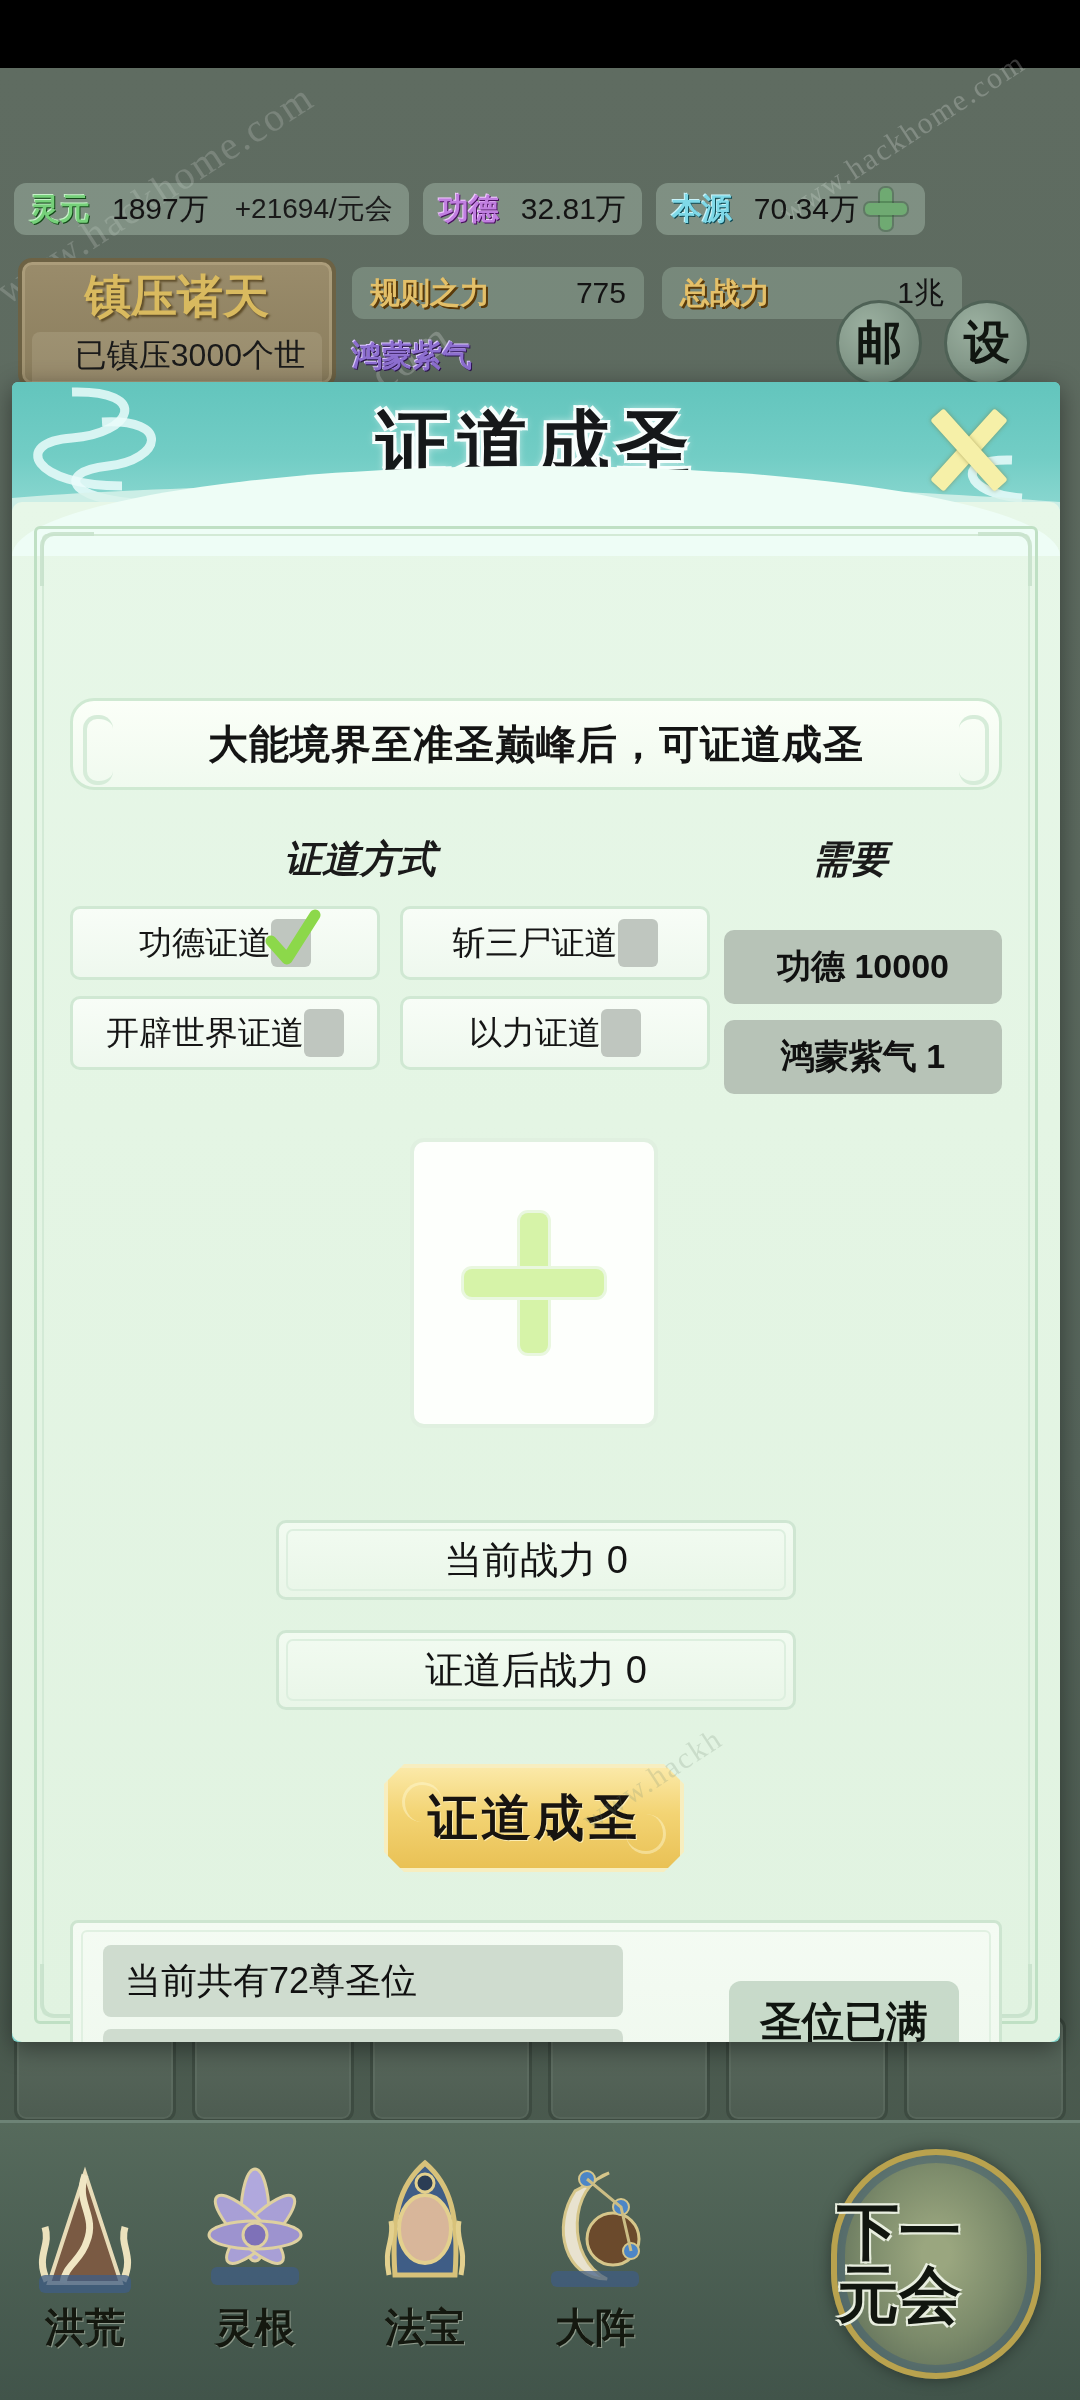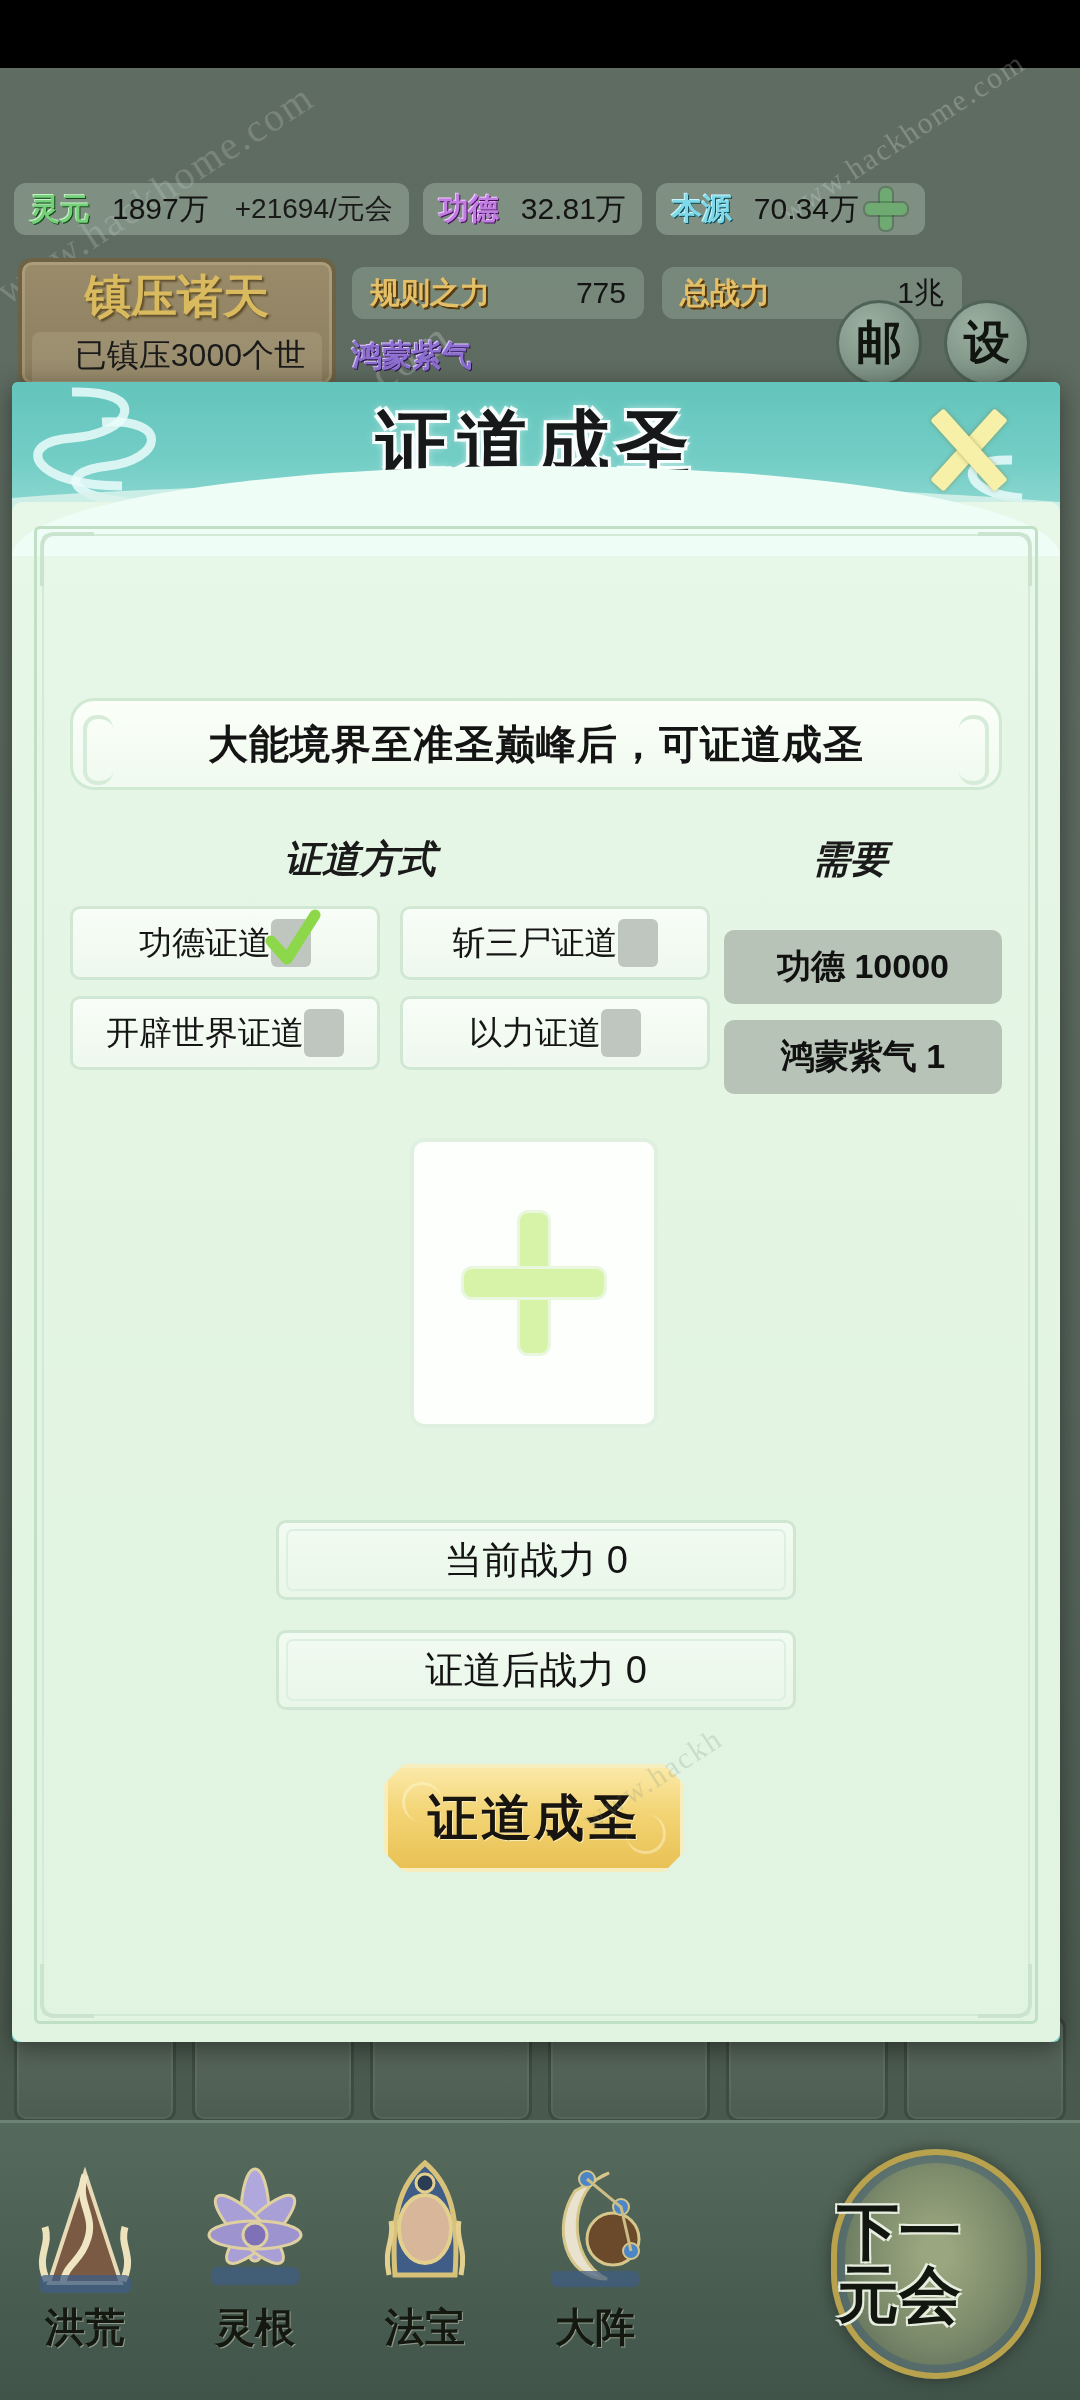--- a/index.html
+++ b/index.html
@@ -508,18 +508,24 @@
         <span class="pwr-inner"></span>
         <span class="pwr-text">证道后战力  0</span>
       </div>
 
       <div class="act-btn">
         <span class="swirl-corner" style="left:14px;top:14px;border-right:0;border-bottom:0;"></span>
         <span class="swirl-corner" style="right:14px;bottom:14px;border-left:0;border-top:0;"></span>
         <span class="act-text">证道成圣</span>
       </div>
 
+      <div class="stats-panel">
+        <div class="stats-panel-inner"></div>
+        <div class="srow srow1">当前共有72尊圣位</div>
+        <div class="srow srow2">已有73人证道成圣</div>
+        <div class="sbadge">圣位已满</div>
+      </div>
 
       <div class="wm wm4" style="color:rgba(120,140,120,0.22);left:560px;top:1260px;">www.hackh</div>
     </div>
   </div>
 
 </div>
 
 </body></html>

